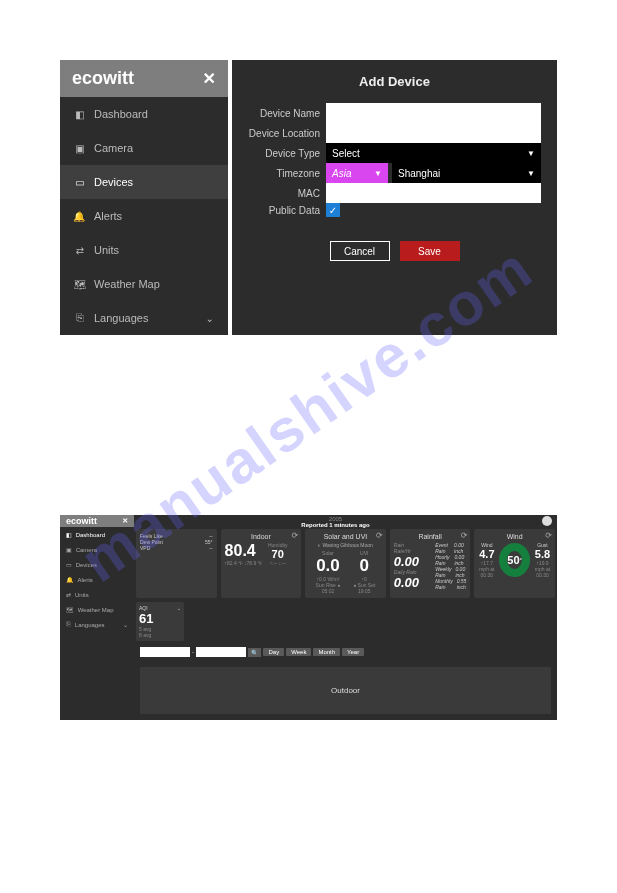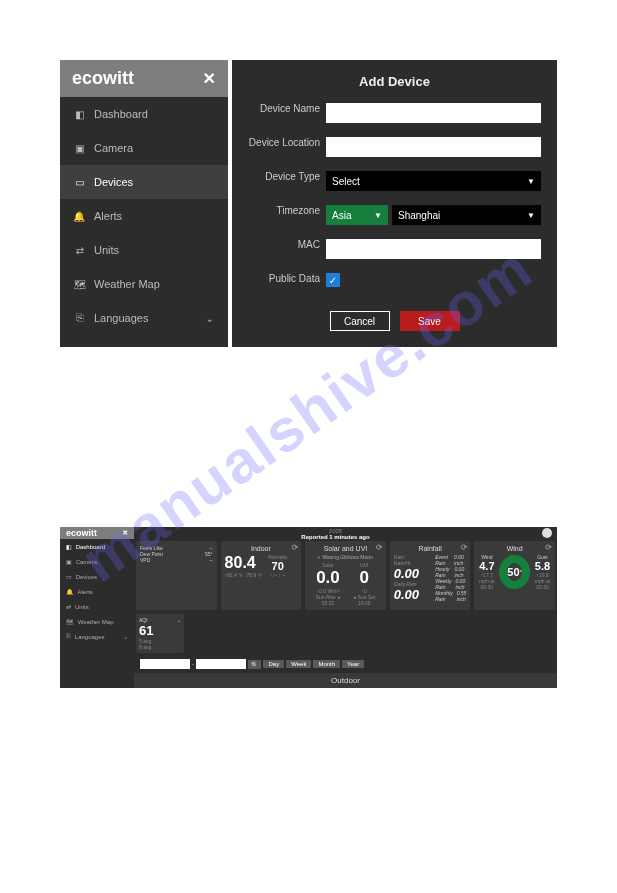--- a/index.html
+++ b/index.html
@@ -12,26 +12,26 @@
 .sidebar { width: 168px; background: #2c2c2c; display: flex; flex-direction: column; }
 .sidebar-header { background: #7e7e7e; color: #fff; padding: 8px 12px; font-size: 18px; font-weight: 600; display: flex; justify-content: space-between; align-items: center; }
 .sidebar-close { color: #fff; font-size: 16px; font-weight: bold; cursor: pointer; }
 .sidebar-item { display: flex; align-items: center; gap: 8px; padding: 11px 14px; color: #bbb; font-size: 11px; cursor: pointer; }
 .sidebar-item.active { background: #3f3f3f; color: #fff; }
 .si-icon { width: 12px; display: inline-flex; justify-content: center; font-size: 10px; }
 .si-chev { margin-left: auto; font-size: 10px; }
 
 .add-device { flex: 1; background: #2c2c2c; color: #eee; padding: 8px 16px 16px 16px; }
 .add-device-title { text-align: center; font-size: 13px; font-weight: bold; padding: 6px 0 14px 0; }
-.form-row { display: flex; align-items: flex-start; margin-bottom: 14px; font-size: 10px; }
+.form-row { display: flex; align-items: center; font-size: 10px; }
 .form-label { width: 78px; text-align: right; padding-right: 6px; color: #ccc; }
 .form-input { flex: 1; height: 20px; background: #fff; border: none; font-size: 10px; padding: 0 4px; }
 .form-select { flex: 1; height: 20px; background: #000; color: #fff; border: none; font-size: 10px; padding: 0 6px; display: flex; align-items: center; justify-content: space-between; cursor: pointer; }
 .sel-caret { font-size: 8px; }
-.tz-region { width: 62px; height: 20px; background: #15803d; color: #fff; font-size: 10px; padding: 0 6px; display: flex; align-items: center; justify-content: space-between; cursor: pointer; margin-right: 4px; }
+.tz-region { width: 62px; height: 20px; background: #d946ef; color: #fff; font-size: 10px; padding: 0 6px; display: flex; align-items: center; justify-content: space-between; cursor: pointer; margin-right: 4px; font-style: italic; }
 .checkbox { width: 14px; height: 14px; background: #1e7fd6; display: inline-flex; align-items: center; justify-content: center; color: #fff; font-size: 10px; cursor: pointer; }
 .btn-row { display: flex; justify-content: center; gap: 10px; margin-top: 24px; }
 .btn { width: 60px; height: 20px; font-size: 10px; display: flex; align-items: center; justify-content: center; cursor: pointer; }
 .btn-cancel { background: #2c2c2c; border: 1px solid #fff; color: #fff; }
 .btn-save { background: #b91c1c; color: #fff; }
 
 .dashboard { margin: 180px 60px 0 60px; background: #2c2c2c; color: #ccc; font-size: 7px; }
 .dash-head-row { display: flex; height: 12px; }
 .dash-mini-sidebar { width: 74px; background: #7e7e7e; color: #fff; display: flex; align-items: center; padding: 0 6px; font-weight: bold; font-size: 9px; justify-content: space-between; }
 .dash-report { flex: 1; text-align: center; background: #2c2c2c; font-size: 7px; padding-top: 1px; }
@@ -53,21 +53,21 @@
 .rain-right div { display: flex; justify-content: space-between; gap: 4px; }
 .wind-body { display: flex; align-items: center; gap: 4px; }
 .wind-circle { width: 34px; height: 34px; border: 8px solid #15803d; border-radius: 50%; display: flex; align-items: center; justify-content: center; font-size: 11px; font-weight: bold; color: #fff; }
 .wind-side { text-align: center; font-size: 5px; }
 .wind-side .v { font-size: 11px; font-weight: bold; color: #fff; }
 .aq-card { width: 48px; background: #3a3a3a; margin: 2px; border-radius: 2px; padding: 3px; font-size: 5px; margin-left: 76px; }
 .aq-card .v { font-size: 13px; font-weight: bold; color: #fff; }
 .toolbar { display: flex; align-items: center; gap: 2px; padding: 4px 6px; font-size: 6px; }
 .tb-inp { width: 50px; height: 10px; background: #fff; border: none; }
 .tb-btn { background: #5a5a5a; color: #fff; padding: 1px 5px; cursor: pointer; border-radius: 1px; }
-.outdoor-row { text-align: center; font-size: 8px; color: #ddd; padding: 3px 0; background: #3a3a3a; margin: 0; border-radius: 1px; }
+.outdoor-row { text-align: center; font-size: 8px; color: #ddd; padding: 19px 0; background: #3a3a3a; margin: 6px; border-radius: 1px; }
 .feels-card { width: 36px; font-size:5px; }
 .feels-row { display:flex; justify-content:space-between; }
 </style>
 </head>
 <body>
 
 <div class="wm">manualshive.com</div>
 
 <div class="top-row">
 

